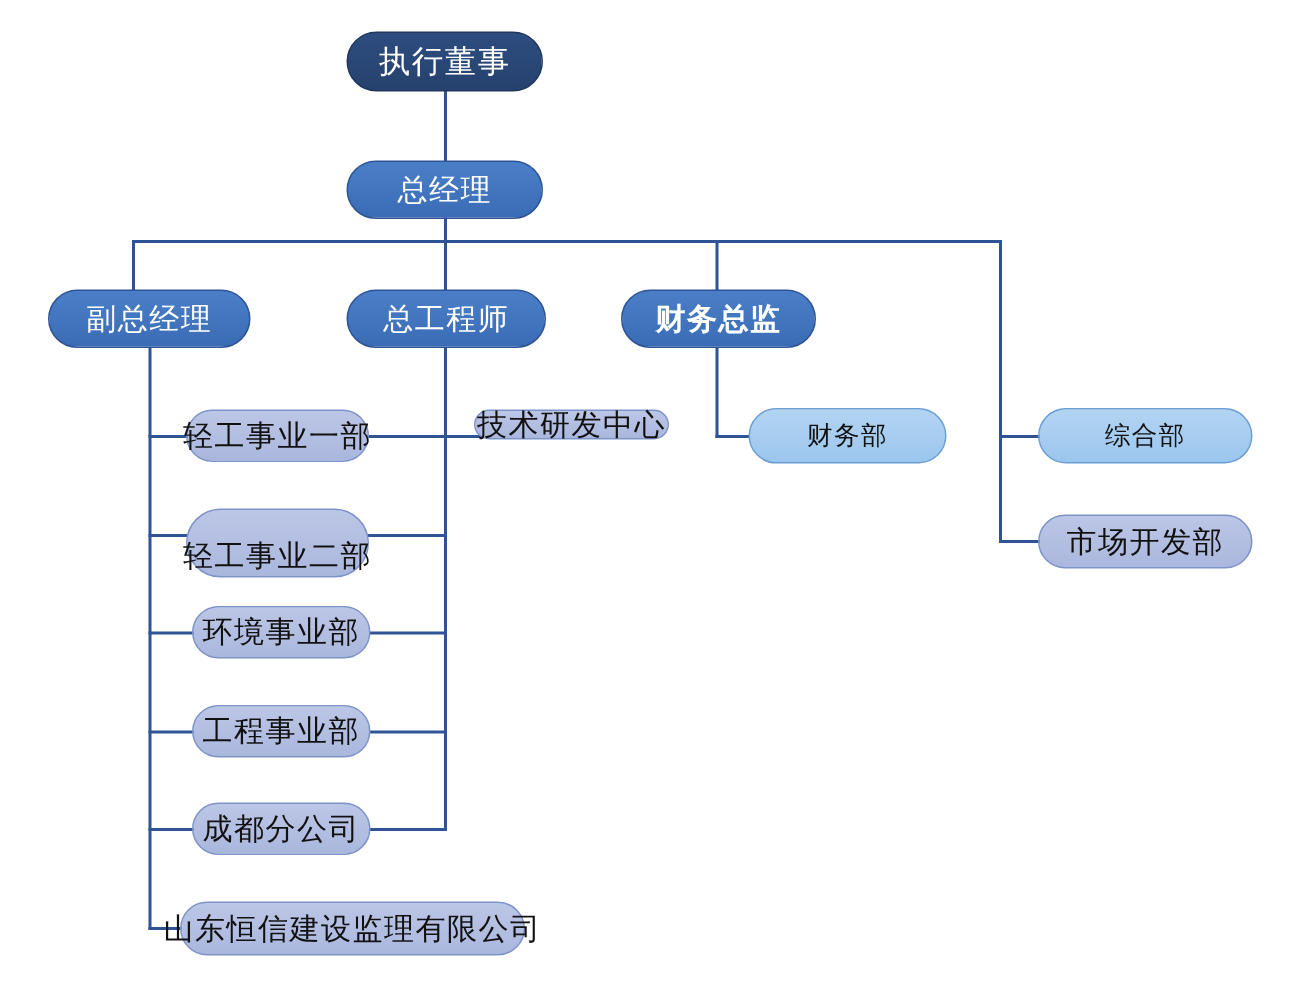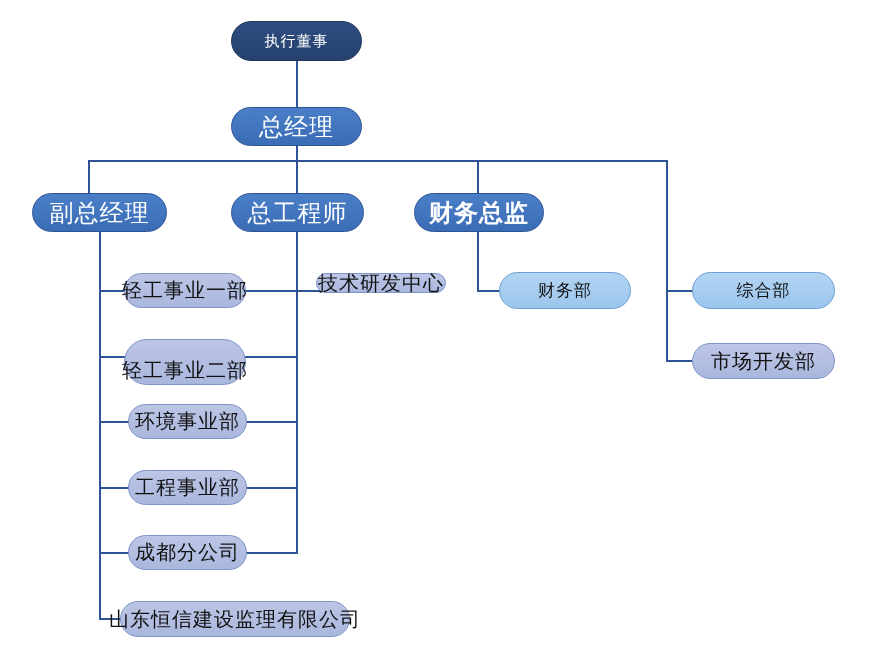--- a/index.html
+++ b/index.html
@@ -37,29 +37,29 @@
     white-space: nowrap;
     letter-spacing: 1px;
     z-index: 3;
   }
 
   
   .lvl-exec {
     background: linear-gradient(180deg, #2d4d80 0%, #26416d 100%);
     border: 1px solid #20375c;
     color: #ffffff;
-    font-size: 15px;
+    font-size: 21px;
   }
 
   
   .lvl-mgr {
     background: linear-gradient(180deg, #4a7fc8 0%, #3a6cb5 100%);
     border: 1px solid #2f5496;
     color: #ffffff;
-    font-size: 24px;
+    font-size: 20px;
     text-align: center;
   }
 
   
   .lvl-dept {
     background: linear-gradient(180deg, #bcc6e6 0%, #aab7dd 100%);
     border: 1px solid #7e93c8;
     color: #111111;
     font-size: 20px;
   }

